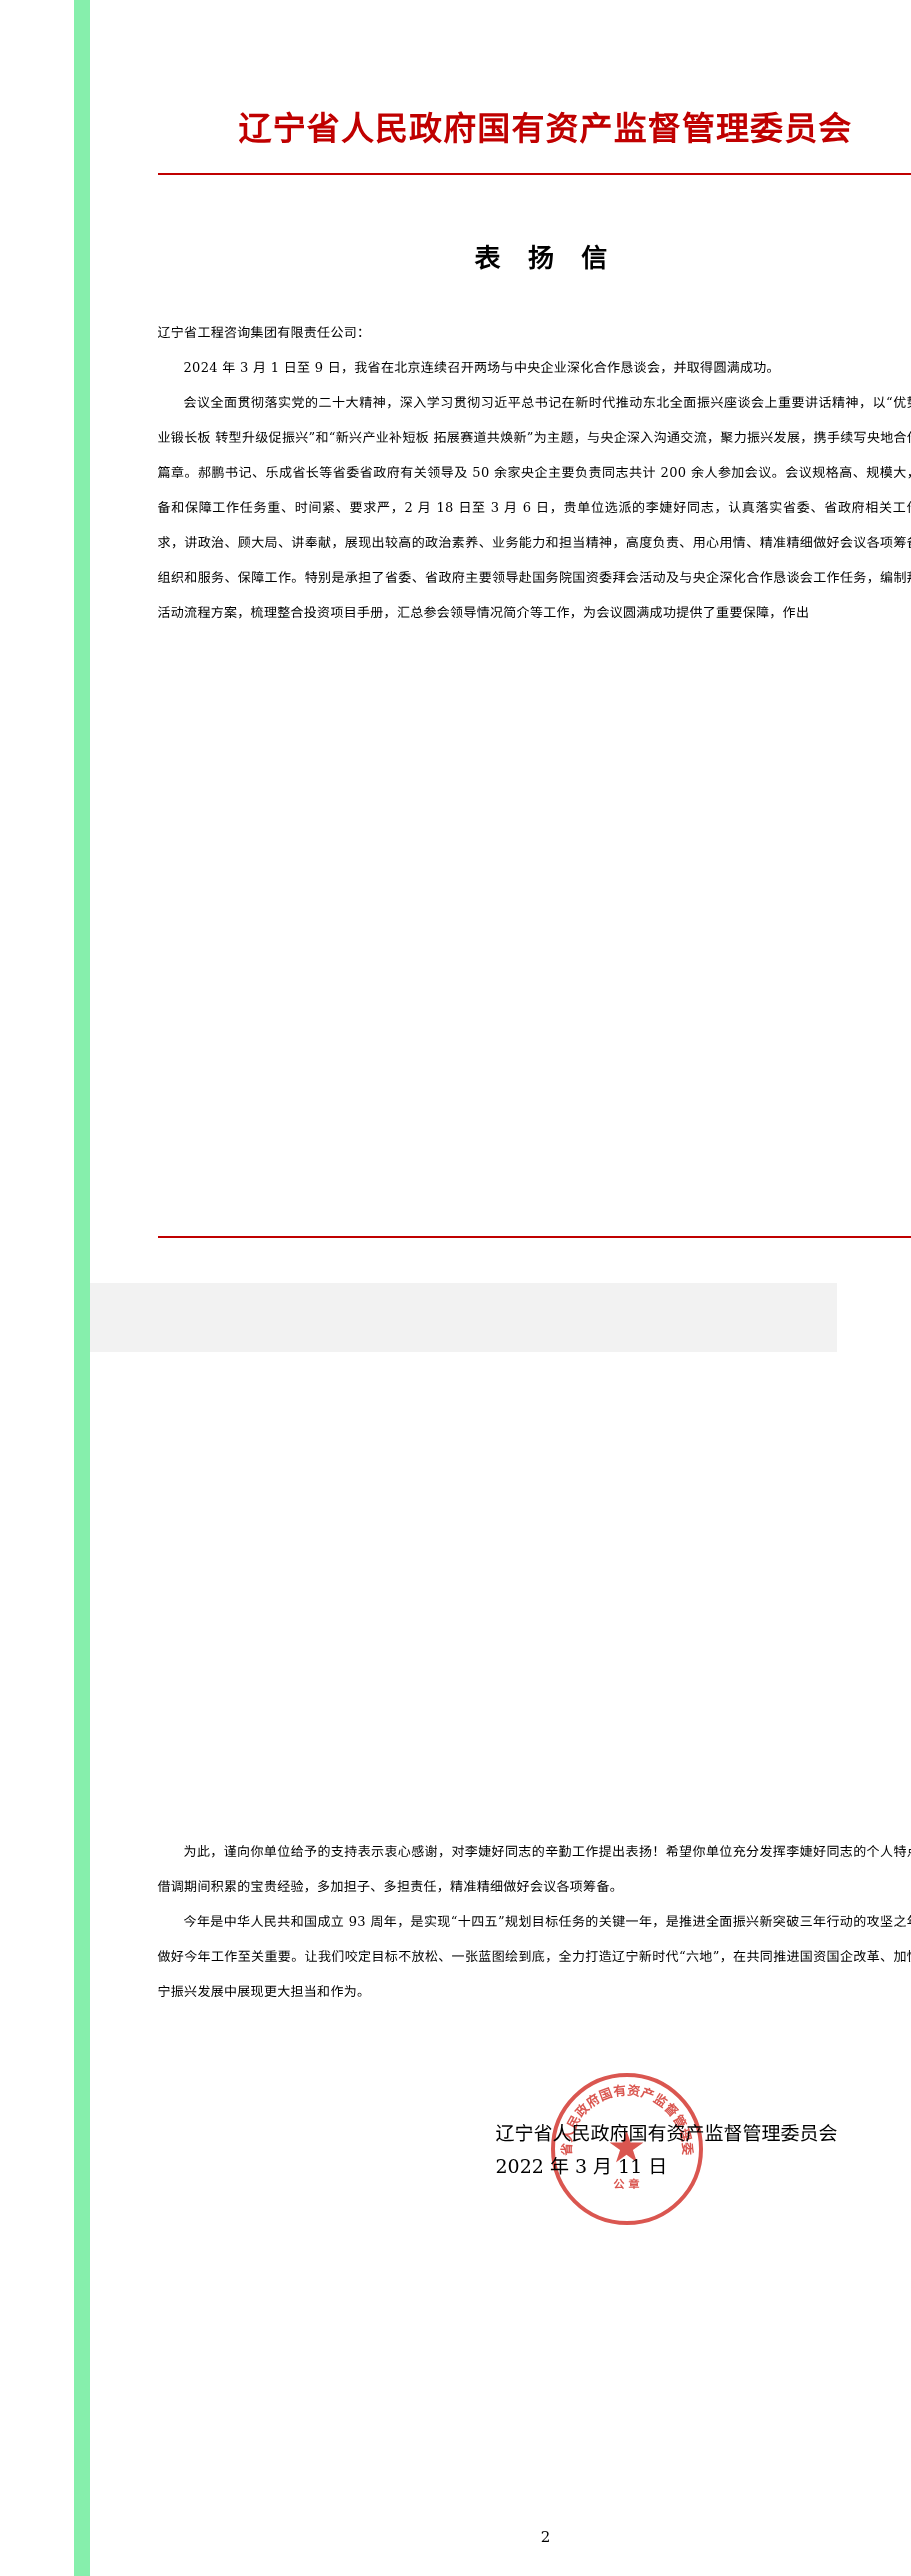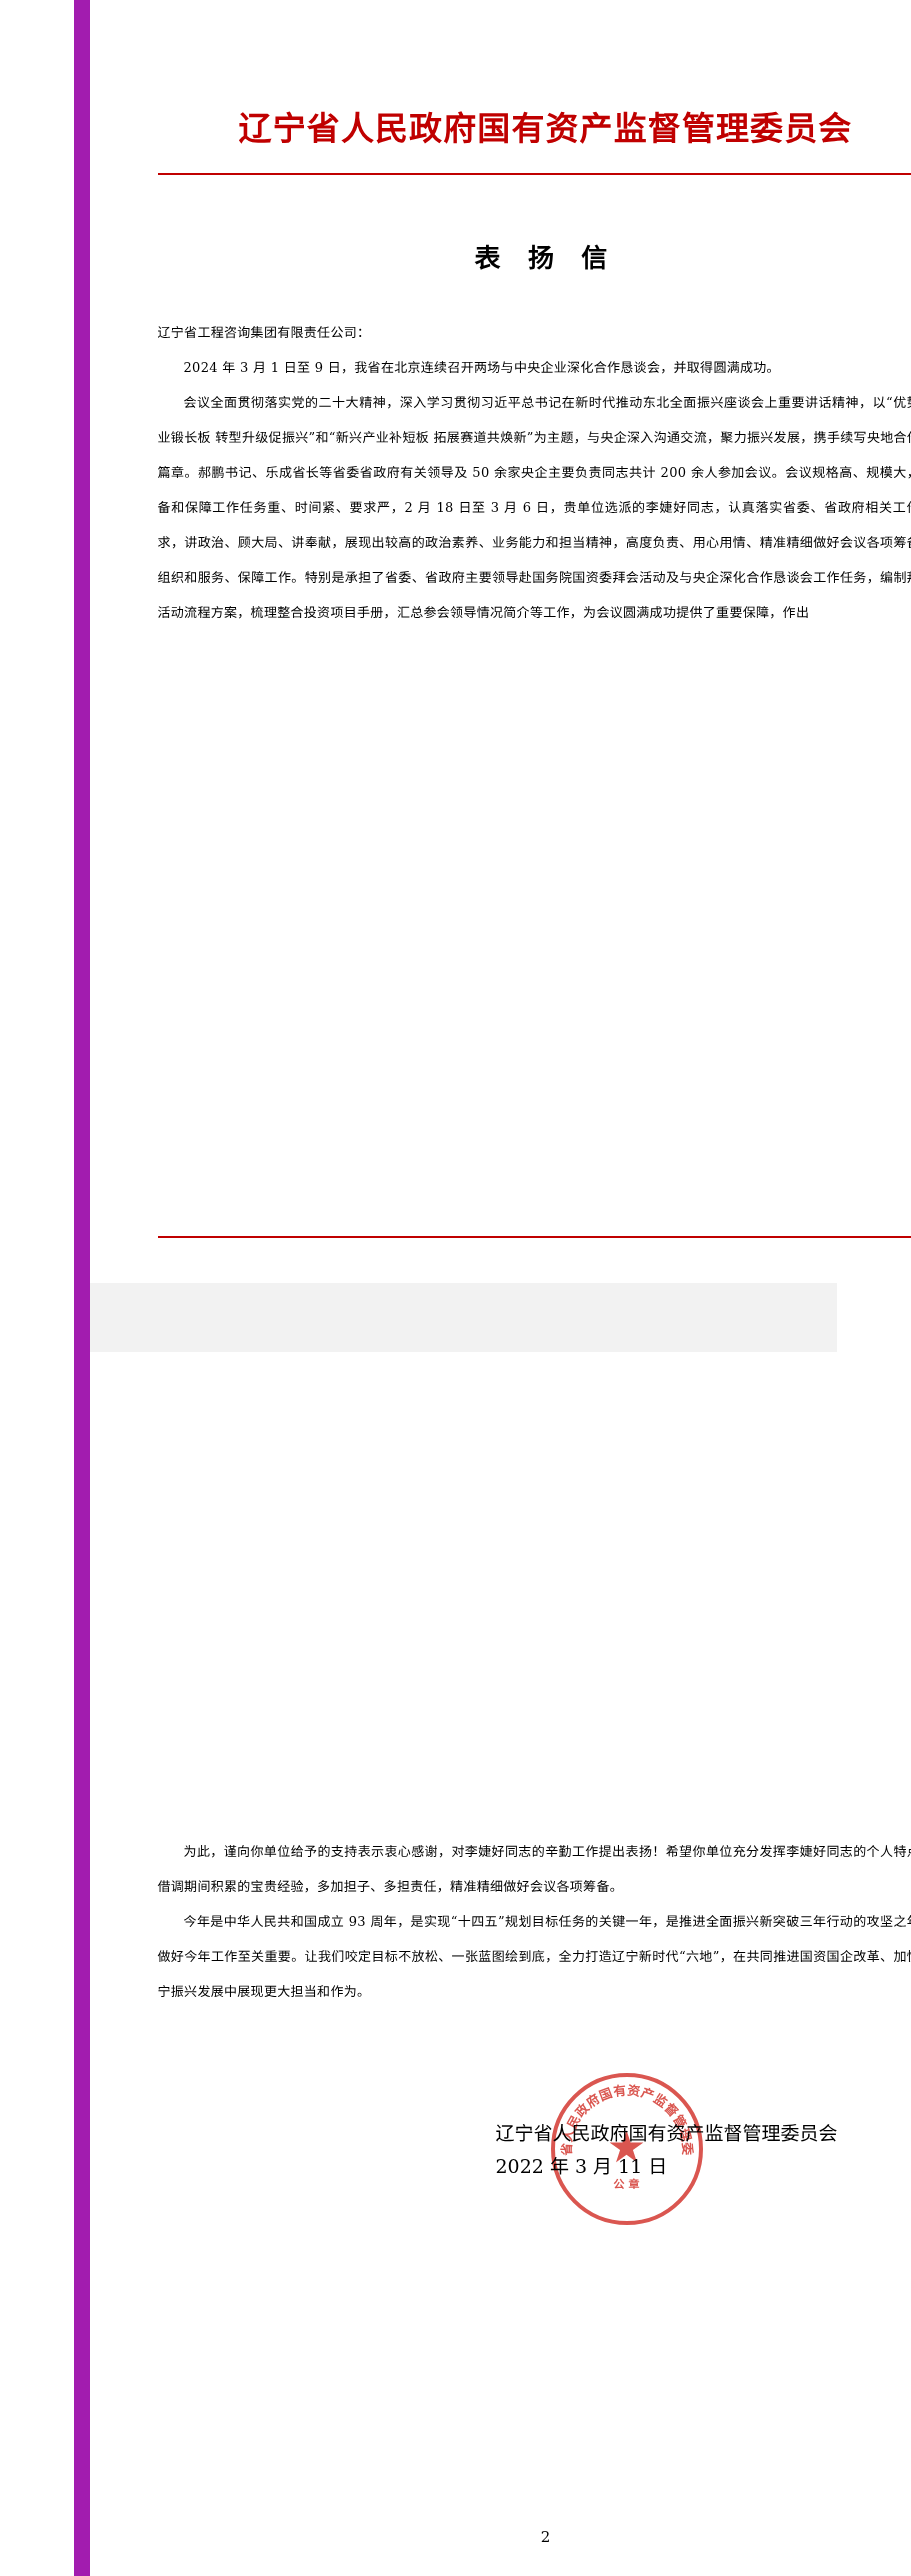--- a/index.html
+++ b/index.html
@@ -7,21 +7,21 @@
     padding: 0;
     background: #ffffff;
   }
   body {
     font-family: "DejaVu Serif", "Liberation Serif", serif;
     color: #000000;
   }
   .doc {
     width: 747px;
     margin: 0 auto;
-    background: #a21caf;
+    background: #86efac;
     position: relative;
     padding-left: 16px;
   }
 
   
   .page {
     position: relative;
     width: 911px;
     box-sizing: border-box;
     background: #ffffff;

